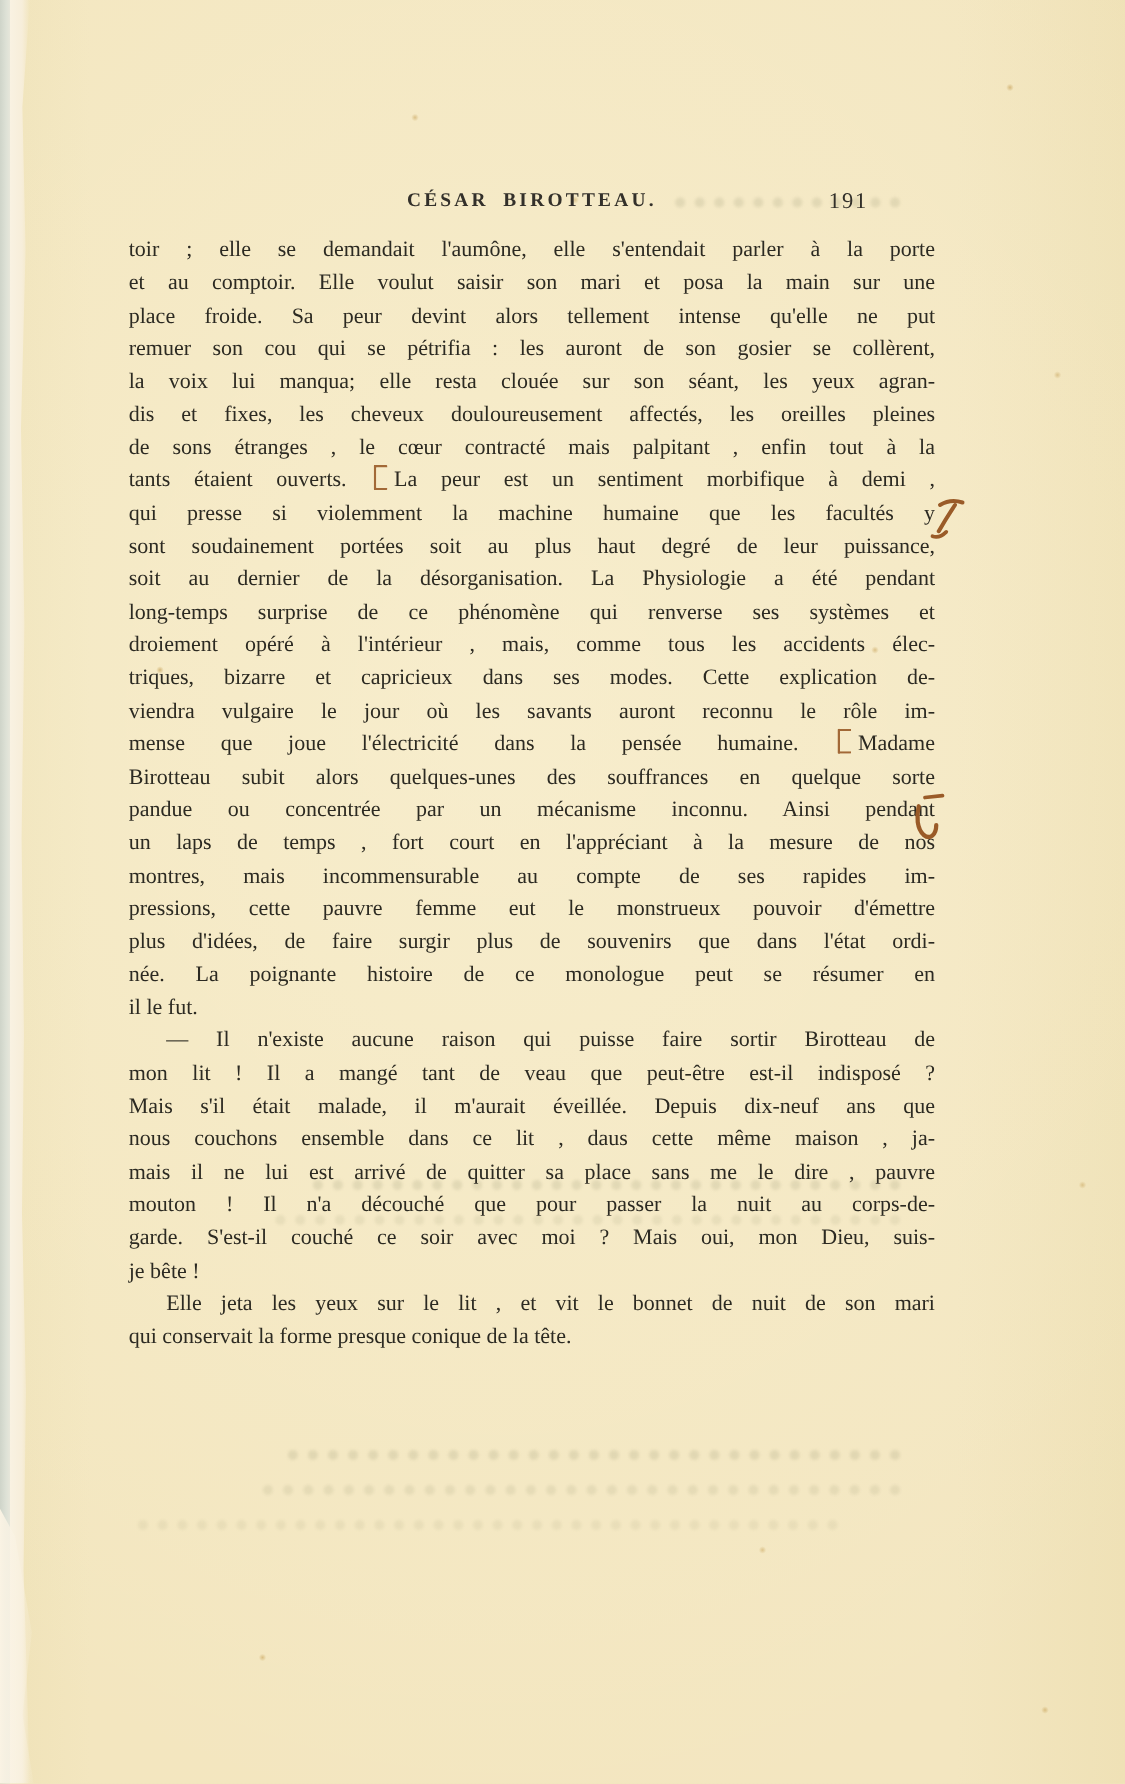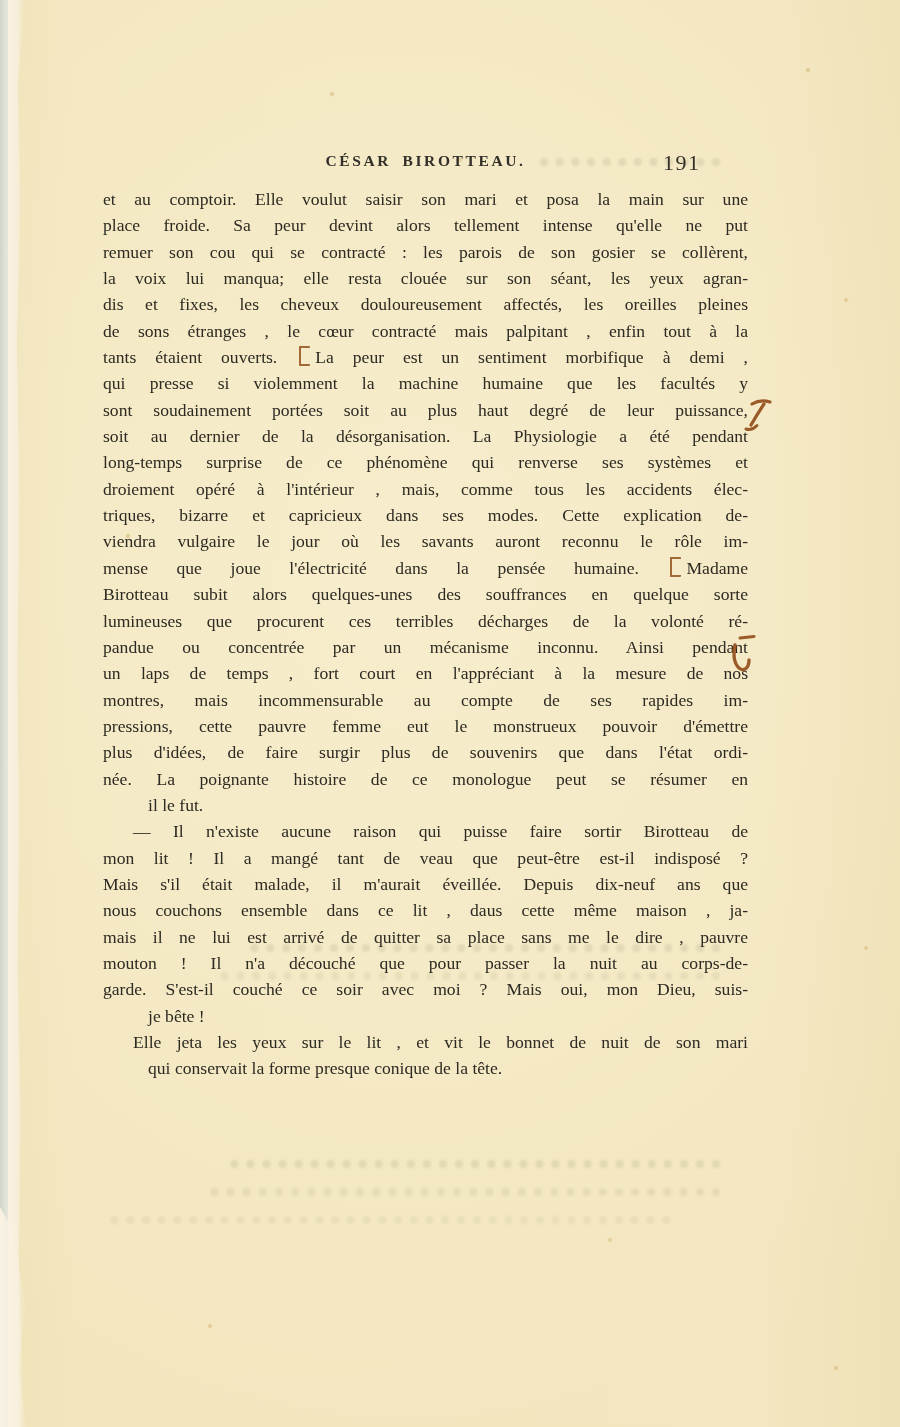--- a/index.html
+++ b/index.html
@@ -37,29 +37,29 @@
     radial-gradient(circle 2px at 836px 1368px, rgba(186,142,58,.45), rgba(0,0,0,0) 3px),
     radial-gradient(circle 1.4px at 460px 160px, rgba(186,142,58,.4), rgba(0,0,0,0) 3px),
     radial-gradient(circle 1.8px at 866px 948px, rgba(186,142,58,.4), rgba(0,0,0,0) 3px);}
 
   
   .header-title{
     position:absolute;top:152px;left:103px;width:645px;text-align:center;
     font-size:15.5px;font-weight:bold;letter-spacing:2.6px;word-spacing:5px;color:#33302a;}
   .page-number{
     position:absolute;top:150px;left:663px;width:60px;
-    font-size:22px;color:#33302a;letter-spacing:1.5px;}
+    font-size:18px;color:#33302a;letter-spacing:1.5px;}
 
   
   .text-block{
     position:absolute;top:186px;left:103px;width:645px;
     font-size:17.6px;line-height:26.35px;color:#2c2a22;
   }
   .line{text-align:justify;text-align-last:justify;white-space:normal;}
-  .line.noj{text-align-last:left;margin-left:45px;}
+  .line.noj{text-align-last:left;}
   .line.indent{text-indent:30px;}
 
   
   .pencil-bracket{
     display:inline-block;width:9px;height:16px;margin:0 5px 0 3px;vertical-align:-3px;
     border-left:2.5px solid #9a5b28;border-top:2.5px solid #9a5b28;border-bottom:2px solid #9a5b28;
     border-radius:1px;opacity:.9;}
 
   
   .margin-mark{position:absolute;}
@@ -81,37 +81,37 @@
   <div class="ghost" style="left:250px;top:944px;width:470px;"></div>
   <div class="ghost" style="left:220px;top:972px;width:500px;opacity:.7"></div>
   <div class="ghost" style="left:230px;top:1160px;width:490px;"></div>
   <div class="ghost" style="left:210px;top:1188px;width:510px;opacity:.8"></div>
   <div class="ghost" style="left:110px;top:1216px;width:560px;opacity:.6"></div>
 
   <div class="header-title">CÉSAR BIROTTEAU.</div>
   <div class="page-number">191</div>
 
   <div class="text-block">
+      <div class="line">toir ; elle se demandait l'aumône, elle s'entendait parler à la porte</div>
       <div class="line">et au comptoir. Elle voulut saisir son mari et posa la main sur une</div>
       <div class="line">place froide. Sa peur devint alors tellement intense qu'elle ne put</div>
-      <div class="line">remuer son cou qui se contracté : les parois de son gosier se collèrent,</div>
+      <div class="line">remuer son cou qui se pétrifia : les auront de son gosier se collèrent,</div>
       <div class="line">la voix lui manqua; elle resta clouée sur son séant, les yeux agran-</div>
       <div class="line">dis et fixes, les cheveux douloureusement affectés, les oreilles pleines</div>
       <div class="line">de sons étranges , le cœur contracté mais palpitant , enfin tout à la</div>
       <div class="line">tants étaient ouverts. <span class="pencil-bracket"></span>La peur est un sentiment morbifique à demi ,</div>
       <div class="line">qui presse si violemment la machine humaine que les facultés y</div>
       <div class="line">sont soudainement portées soit au plus haut degré de leur puissance,</div>
       <div class="line">soit au dernier de la désorganisation. La Physiologie a été pendant</div>
       <div class="line">long-temps surprise de ce phénomène qui renverse ses systèmes et</div>
       <div class="line">droiement opéré à l'intérieur , mais, comme tous les accidents élec-</div>
       <div class="line">triques, bizarre et capricieux dans ses modes. Cette explication de-</div>
       <div class="line">viendra vulgaire le jour où les savants auront reconnu le rôle im-</div>
       <div class="line">mense que joue l'électricité dans la pensée humaine. <span class="pencil-bracket"></span>Madame</div>
       <div class="line">Birotteau subit alors quelques-unes des souffrances en quelque sorte</div>
-      <div class="line">lumineuses que procurent ces terribles décharges de la volonté ré-</div>
       <div class="line">pandue ou concentrée par un mécanisme inconnu. Ainsi pendant</div>
       <div class="line">un laps de temps , fort court en l'appréciant à la mesure de nos</div>
       <div class="line">montres, mais incommensurable au compte de ses rapides im-</div>
       <div class="line">pressions, cette pauvre femme eut le monstrueux pouvoir d'émettre</div>
       <div class="line">plus d'idées, de faire surgir plus de souvenirs que dans l'état ordi-</div>
       <div class="line">née. La poignante histoire de ce monologue peut se résumer en</div>
       <div class="line noj">il le fut.</div>
       <div class="line indent">— Il n'existe aucune raison qui puisse faire sortir Birotteau de</div>
       <div class="line">mon lit ! Il a mangé tant de veau que peut-être est-il indisposé ?</div>
       <div class="line">Mais s'il était malade, il m'aurait éveillée. Depuis dix-neuf ans que</div>

